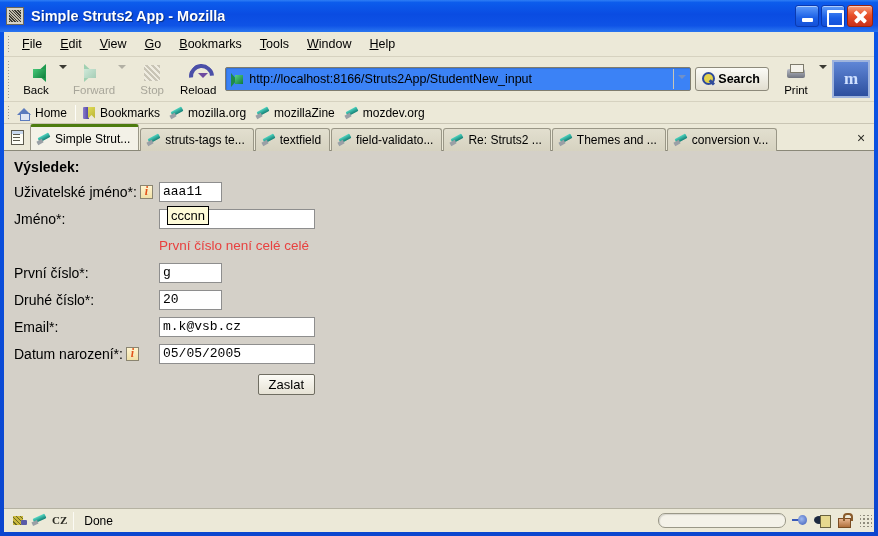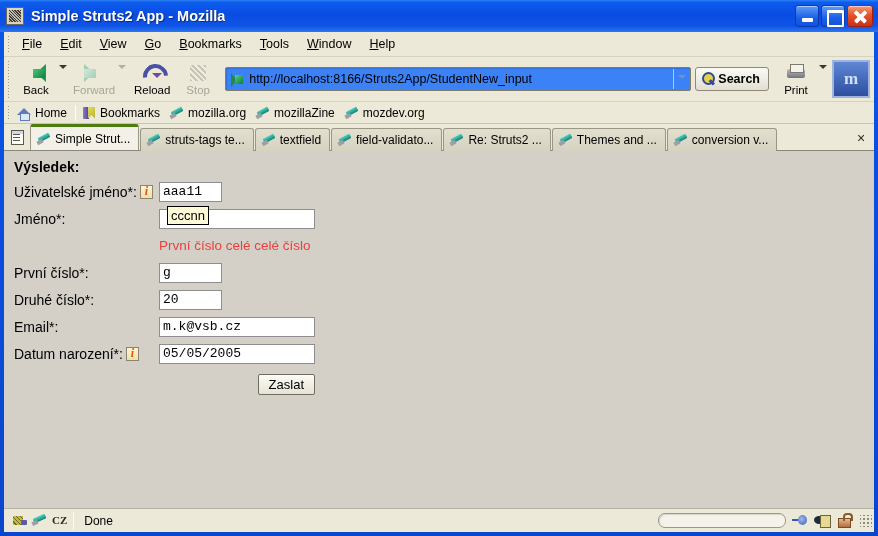--- a/index.html
+++ b/index.html
@@ -481,28 +481,28 @@
       <div class="nav-dropdown"></div>
 
       <div class="nav-btn disabled">
         <div class="nav-ico ico-fwd">
             <i class="ico-arrow"></i>
           </div>
         <div class="nav-label">Forward</div>
       </div>
       <div class="nav-dropdown dim"></div>
 
+      <div class="nav-btn disabled">
+        <div class="nav-ico ico-stop"></div>
+        <div class="nav-label">Stop</div>
+      </div>
+
       <div class="nav-btn">
         <div class="nav-ico ico-reload"></div>
         <div class="nav-label">Reload</div>
-      </div>
-
-      <div class="nav-btn disabled">
-        <div class="nav-ico ico-stop"></div>
-        <div class="nav-label">Stop</div>
       </div>
 
       <div id="urlbar-wrap">
         <div class="url-favicon"></div>
         <div id="urlbar-text">http://localhost:8166/Struts2App/StudentNew_input</div>
         <div id="urlbar-drop"></div>
       </div>
 
       <div id="search-btn">
         <span class="search-glass"></span>
@@ -593,21 +593,21 @@
       </div>
 
       <div class="frow">
         <div class="flabel" style="width:145px">Jméno*:</div>
         <div class="finput" style="width:156px"></div>
       </div>
       <div id="name-tooltip" style="left:163px; top:55px;">cccnn</div>
 
       <div class="frow">
         <div style="width:145px"></div>
-        <div class="err-msg">První číslo celé celé číslo</div>
+        <div class="err-msg">První číslo není celé celé</div>
       </div>
 
       <div class="frow">
         <div class="flabel" style="width:145px">První číslo*:</div>
         <div class="finput" style="width:63px">g</div>
       </div>
 
       <div class="frow">
         <div class="flabel" style="width:145px">Druhé číslo*:</div>
         <div class="finput" style="width:63px">20</div>

